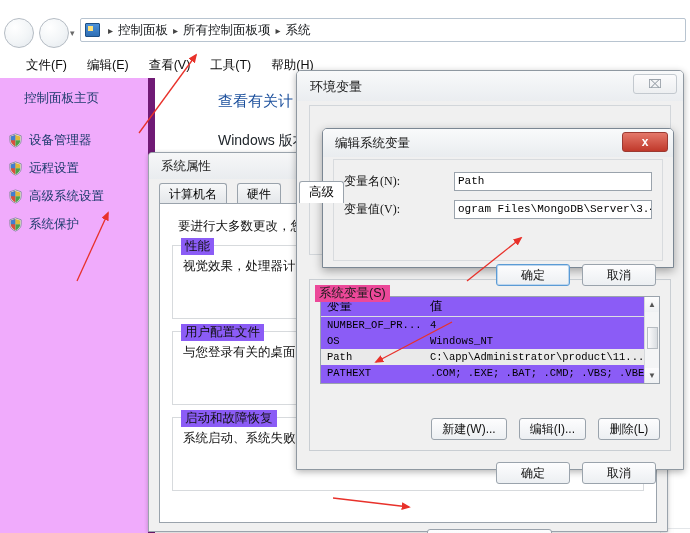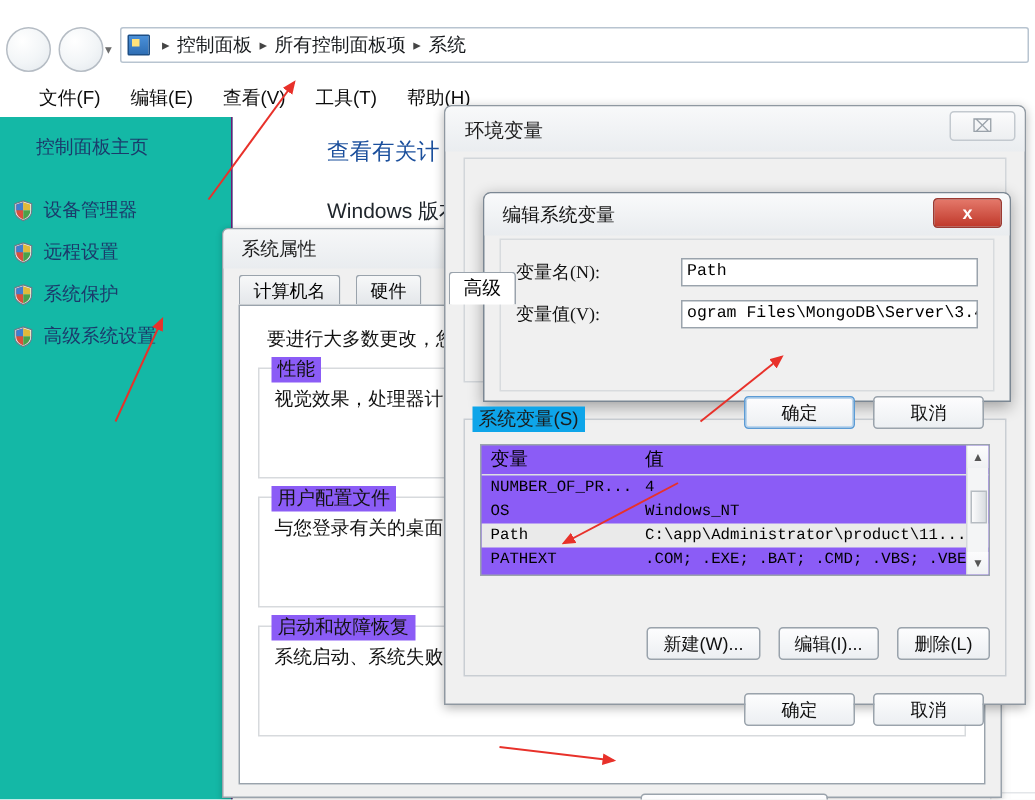--- a/index.html
+++ b/index.html
@@ -61,21 +61,21 @@
   }
   .menuitem { padding: 2px 10px; font-size: 12.5px; color: #0c0c0c; }
   .menuitem:first-child { margin-left: 16px; }
 
   .cp-body {
     position: absolute; left: 0; top: 78px; width: 690px; height: 455px;
     background: #ffffff;
   }
   .cp-left {
     position: absolute; left: 0; top: 0; width: 155px; height: 455px;
-    background: #14b8a6; border-right: 1px solid #701a75;
+    background: #f0abfc; border-right: 7px solid #701a75;
   }
   .cp-home { position: absolute; left: 24px; top: 12px; font-size: 12.5px; color: #1b3a6b; }
   .side-list { position: absolute; left: 8px; top: 48px; width: 150px; }
   .side-item { display: flex; align-items: center; height: 28px; }
   .shield {
     width: 15px; height: 15px; flex: 0 0 auto; margin-right: 6px;
     position: relative;
   }
   .shield svg { display:block; }
   .side-label { font-size: 12.5px; color: #1b3a6b; }
@@ -186,21 +186,21 @@
   }
   .env-userlegend {
     position: absolute; left: 14px; top: 30px; background: #f0f0f0;
     padding: 0 4px; font-size: 12px; color: #2a2a2a; z-index: 2;
   }
   .env-sysbox {
     position: absolute; left: 12px; top: 208px; right: 12px; height: 172px;
     border: 1px solid #c9ced3; background: #f0f0f0;
   }
   .env-syslegend {
-    position: absolute; left: 18px; top: 200px; background: #0ea5e9;
+    position: absolute; left: 18px; top: 214px; background: #ec4899;
     padding: 0 4px; font-size: 12.5px; color: #1a1a1a; z-index: 4;
   }
   .varlist {
     position: absolute; left: 10px; top: 16px; right: 10px; height: 88px;
     border: 1px solid #9aa3ac; background: #8b5cf6; overflow: hidden;
   }
   .varlist-head {
     display: flex; height: 20px; border-bottom: 1px solid #dcdfe2;
     font-family: "Liberation Serif","DejaVu Serif", serif;
     font-size: 12.5px; align-items: center;
@@ -343,34 +343,34 @@
           <div class="side-item">
             <span class="shield">
               <svg width="15" height="15" viewBox="0 0 16 16">
                 <path d="M8 1 L14 3 V8 C14 11.5 11 14 8 15 C5 14 2 11.5 2 8 V3 Z" fill="#f0f3f6" stroke="#6e7a86" stroke-width="0.8"></path>
                 <path d="M8 2 L8 14.2 C5.4 13.2 3 11 3 8 V3.6 Z" fill="#d94f3d"></path>
                 <path d="M3 3.6 L8 2 L8 7.6 L3 7.6 Z" fill="#3f7fd0"></path>
                 <path d="M8 2 L13 3.6 L13 7.6 L8 7.6 Z" fill="#e0b93a"></path>
                 <path d="M8 7.6 L13 7.6 V8 C13 11 10.6 13.2 8 14.2 Z" fill="#4aa14a"></path>
               </svg>
             </span>
-            <span class="side-label">系统保护</span>
+            <span class="side-label">高级系统设置</span>
           </div>
 
           <div class="side-item">
             <span class="shield">
               <svg width="15" height="15" viewBox="0 0 16 16">
                 <path d="M8 1 L14 3 V8 C14 11.5 11 14 8 15 C5 14 2 11.5 2 8 V3 Z" fill="#f0f3f6" stroke="#6e7a86" stroke-width="0.8"></path>
                 <path d="M8 2 L8 14.2 C5.4 13.2 3 11 3 8 V3.6 Z" fill="#d94f3d"></path>
                 <path d="M3 3.6 L8 2 L8 7.6 L3 7.6 Z" fill="#3f7fd0"></path>
                 <path d="M8 2 L13 3.6 L13 7.6 L8 7.6 Z" fill="#e0b93a"></path>
                 <path d="M8 7.6 L13 7.6 V8 C13 11 10.6 13.2 8 14.2 Z" fill="#4aa14a"></path>
               </svg>
             </span>
-            <span class="side-label">高级系统设置</span>
+            <span class="side-label">系统保护</span>
           </div>
 
         </div>
       </div>
 
       <div class="cp-right">
         <div class="cp-heading">查看有关计</div>
         <div class="cp-subline">Windows 版本</div>
         <div class="cp-scroll"></div>
       </div>

